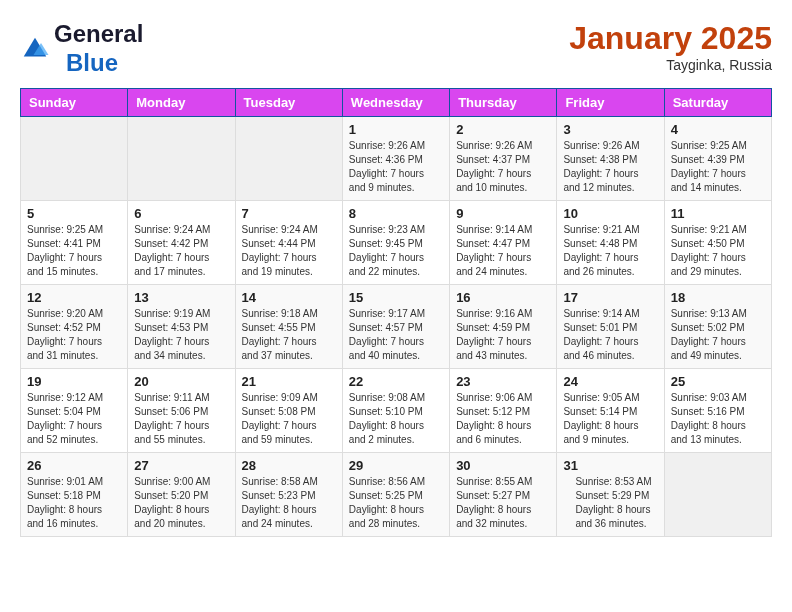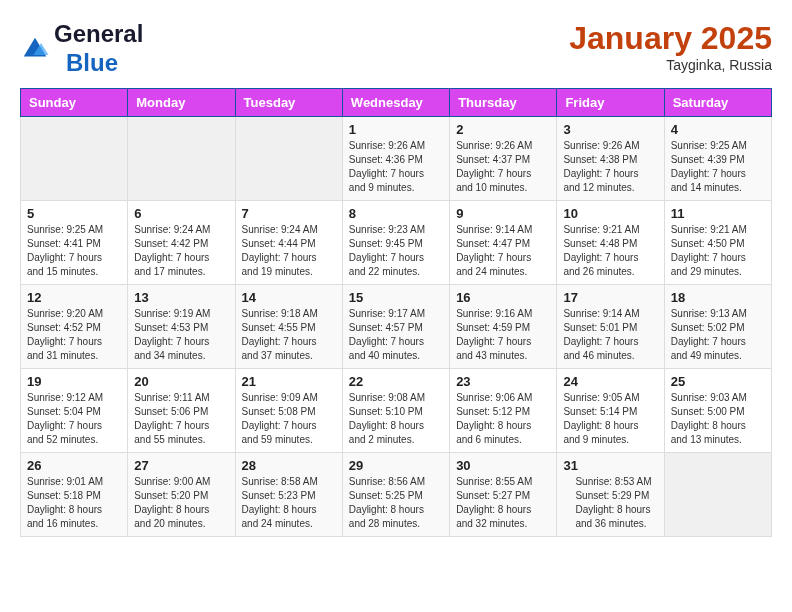--- a/index.html
+++ b/index.html
@@ -277,21 +277,21 @@
         </td>
         <td>
           <span class="day-number">24</span>
           <div class="day-info" style="white-space: pre-line;">Sunrise: 9:05 AM
 Sunset: 5:14 PM
 Daylight: 8 hours and 9 minutes.</div>
         </td>
         <td>
           <span class="day-number">25</span>
           <div class="day-info" style="white-space: pre-line;">Sunrise: 9:03 AM
-Sunset: 5:00 PM
+Sunset: 5:16 PM
 Daylight: 8 hours and 13 minutes.</div>
         </td>
       </tr>
       <tr>
         <td>
           <span class="day-number">26</span>
           <div class="day-info" style="white-space: pre-line;">Sunrise: 9:01 AM
 Sunset: 5:18 PM
 Daylight: 8 hours and 16 minutes.</div>
         </td>

